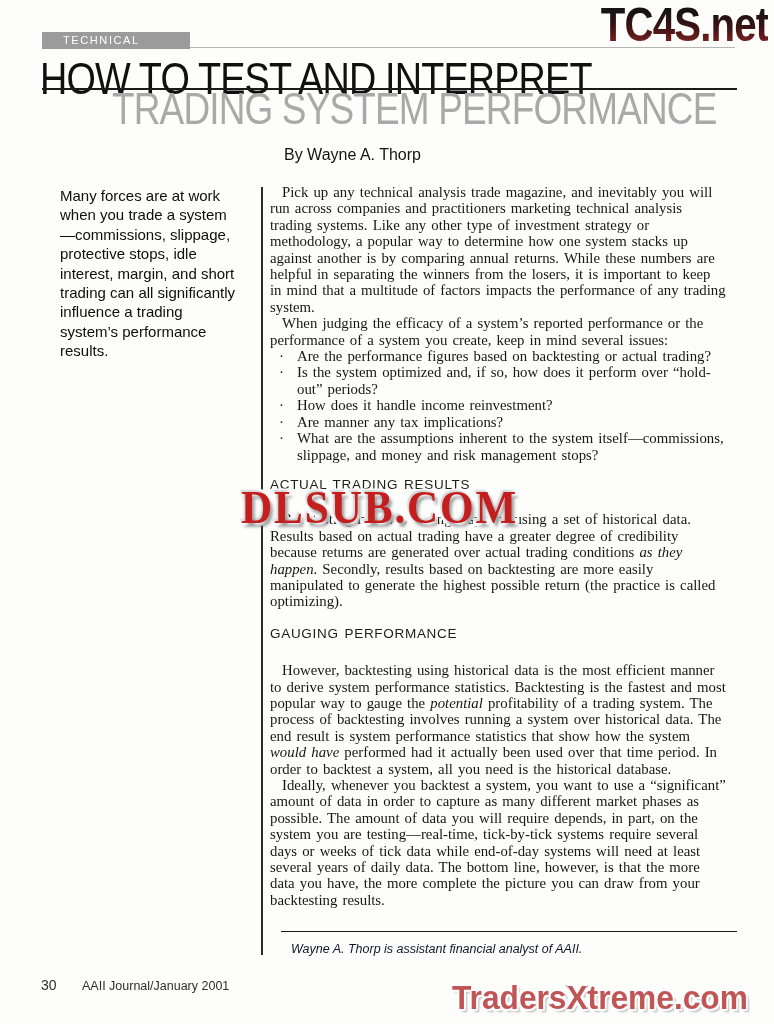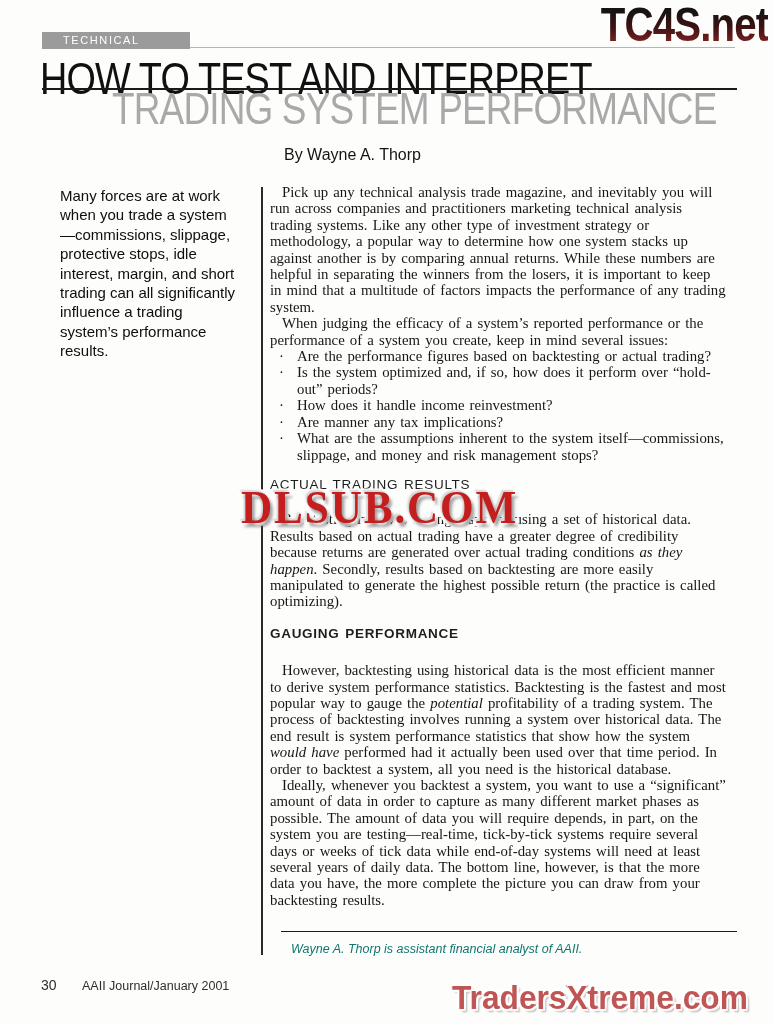--- a/index.html
+++ b/index.html
@@ -49,26 +49,26 @@
   }
   .col p{margin:0;text-indent:12px;}
   .bullets{margin:0;padding:0;list-style:none;}
   .bullets li{display:flex;margin:0;padding-left:9px;}
   .bullets .marker{flex:0 0 18px;}
   .bullets .btxt{flex:1;}
   .sec-head{
     font-family:"Liberation Sans",sans-serif;font-size:13.5px;letter-spacing:.7px;
     color:#1d1d1d;margin:14px 0 18px 0;text-indent:0;
   }
-  .sec-head.second{margin:16px 0 20px 0;font-weight:bold;}
+  .sec-head.second{margin:16px 0 20px 0;}
   .it{font-style:italic;}
   
   .foot-rule{position:absolute;left:281px;top:931px;width:456px;height:1px;background:#1a1a1a;}
   .footnote{
-    position:absolute;left:291px;top:942px;font-size:12.5px;font-style:italic;color:#0f766e;
+    position:absolute;left:291px;top:942px;font-size:12.5px;font-style:italic;color:#0f172a;
   }
   .page-num{position:absolute;left:41px;top:977px;font-size:14px;color:#2e2e2e;}
   .journal{position:absolute;left:82px;top:979px;font-size:12.5px;color:#2e2e2e;}
   
   .wm-dlsub{
     position:absolute;left:241px;top:484px;z-index:30;
     font-family:"Liberation Serif",serif;font-weight:700;font-size:47px;line-height:1;
     letter-spacing:2px;color:#c41e1e;white-space:nowrap;
     -webkit-text-stroke:7px #ffffff;paint-order:stroke fill;
     text-shadow:3px 4px 3px rgba(90,90,90,.55),-2px -2px 2px rgba(140,140,140,.4);

